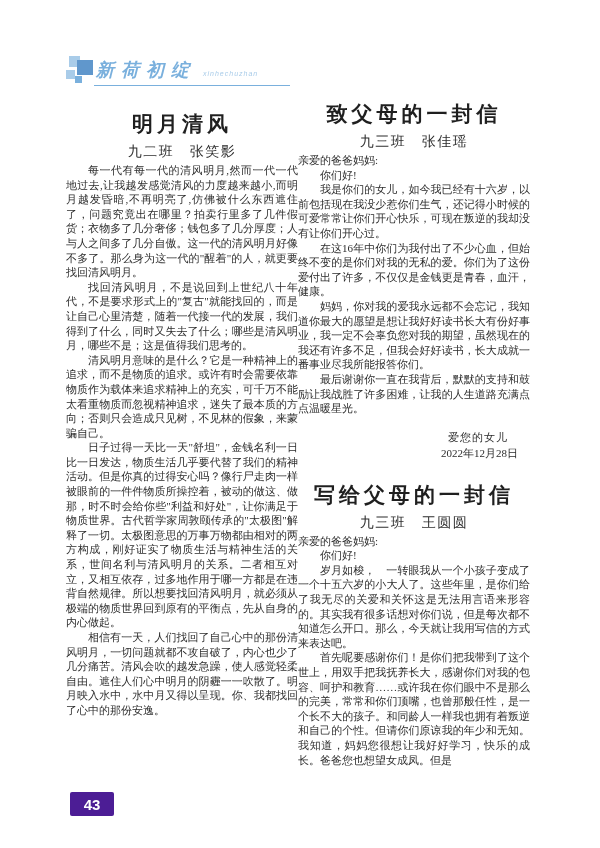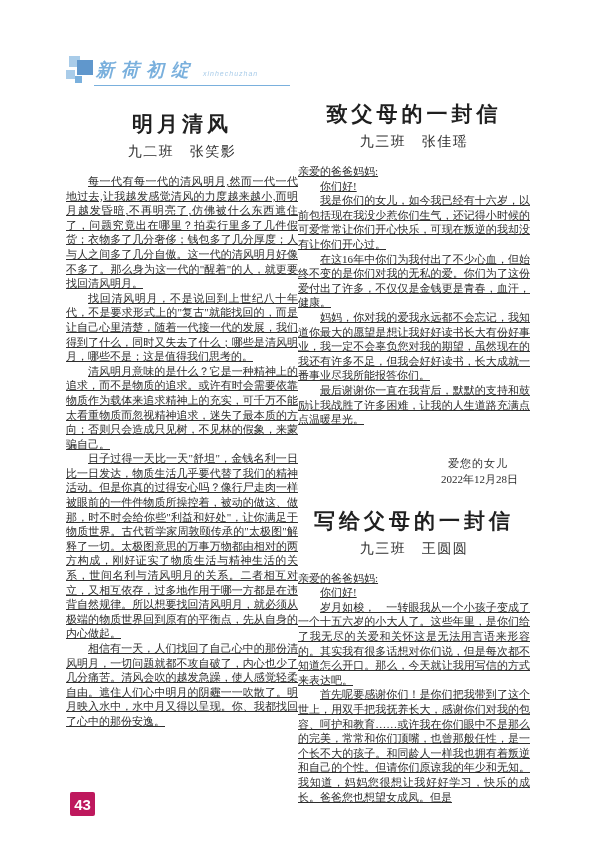--- a/index.html
+++ b/index.html
@@ -54,44 +54,44 @@
   
   .article-title{
     font-size:21px;font-weight:600;letter-spacing:4px;
     text-align:center;color:#1f1f1f;
     white-space:nowrap;
   }
   .article-author{
     font-size:14px;letter-spacing:1.5px;text-align:center;
     margin-top:5px;color:var(--ink);
   }
-  .article-body{margin-top:13px;text-decoration:underline;}
+  .article-body{margin-top:2px;}
   .article-body p{
     font-size:11px;line-height:14.6px;
     text-align:justify;text-indent:2em;
     color:var(--ink);
   }
   .article-body p.no-indent{text-indent:0;}
   .title-left{margin-top:14px;}
   .title-right{margin-top:4px;}
-  .sign-block{margin-top:29px;}
+  .sign-block{margin-top:14px;}
   .sign-name{
     font-size:11px;text-align:right;padding-right:22px;
     line-height:15px;letter-spacing:1px;
   }
   .sign-date{
     font-size:11px;text-align:right;padding-right:12px;
     line-height:16px;
   }
   .article-gap{height:20px;}
   
   .page-num{
     position:absolute;left:70px;top:792px;
-    width:25px;height:24px;
-    background:#be185d;border-radius:2px;
+    width:44px;height:24px;
+    background:#4c1d95;border-radius:2px;
     color:#ffffff;
     font-family:"Liberation Sans","DejaVu Sans",sans-serif;
     font-size:15px;font-weight:bold;
     display:flex;align-items:center;justify-content:center;
   }
 </style>
 </head>
 <body>
 
 <div class="header">

